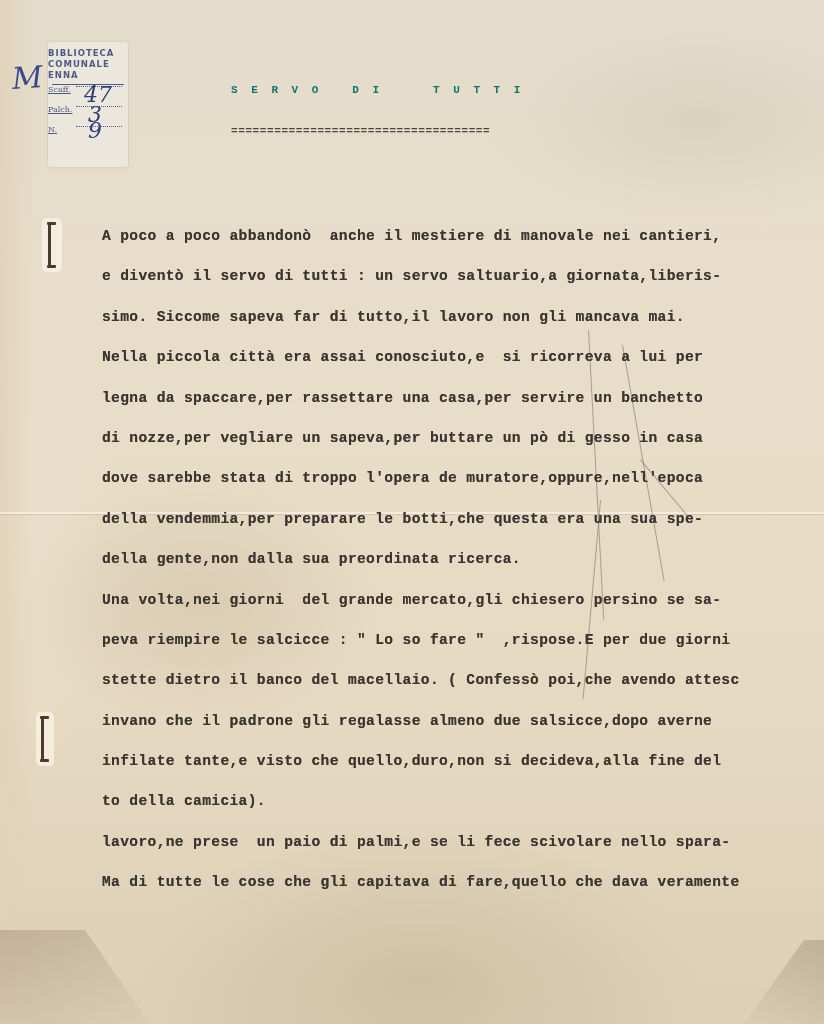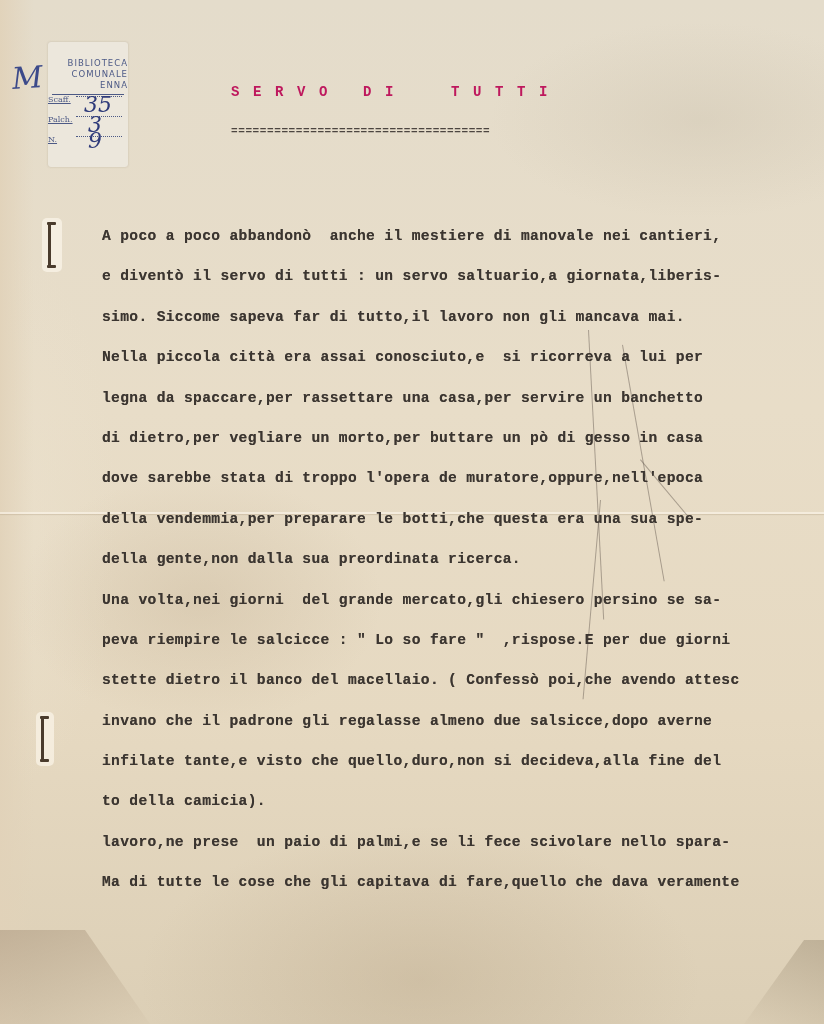--- a/index.html
+++ b/index.html
@@ -78,26 +78,27 @@
     .stamp {
       position: absolute;
       left: 48px; top: 42px;
       width: 80px; height: 125px;
       background: #ece7dc;
       border-radius: 3px;
       box-shadow: 0 0 2px rgba(120,110,90,0.35);
       color: #4d5a86;
     }
     .stamp-head {
-      text-align: right;
+      text-align: left;
       font-family: "DejaVu Sans", sans-serif;
       font-size: 8.5px;
       letter-spacing: 1px;
       line-height: 11px;
-      padding-top: 16px;
+      padding-top: 6px;
+      font-weight: bold;
     }
     .stamp-rule {
       margin: 3px 4px 0 4px;
       border-top: 1px solid #4d5a86;
     }
     .stamp-row {
       position: relative;
       height: 20px;
       font-family: "DejaVu Serif", serif;
       font-size: 8px;
@@ -143,23 +144,23 @@
     .staple-halo {
       position: absolute;
       background: rgba(255,250,240,0.6);
       border-radius: 5px;
     }
 
     
     .title {
       position: absolute;
       left: 231px; top: 84px;
-      font-size: 14px;
-      font-weight: bold;
-      color: #be185d;
+      font-size: 11px;
+      font-weight: bold;
+      color: #0f766e;
       letter-spacing: 13.6px;
       white-space: pre;
     }
     .title-rule {
       position: absolute;
       left: 231px; top: 125px;
       font-size: 11px;
       font-weight: bold;
       color: #4c4540;
       letter-spacing: 0.6px;
@@ -204,21 +205,21 @@
 <div class="stamp">
   <div class="stamp-head">
     <div>BIBLIOTECA</div>
     <div>COMUNALE</div>
     <div>ENNA</div>
   </div>
   <div class="stamp-rule"></div>
   <div class="stamp-row">
     <span class="lbl">Scaff.</span>
     <span class="dots"></span>
-    <span class="val">35</span>
+    <span class="val">47</span>
   </div>
   <div class="stamp-row">
     <span class="lbl">Palch.</span>
     <span class="dots"></span>
     <span class="val" style="left:40px;">3</span>
   </div>
   <div class="stamp-row">
     <span class="lbl">N.</span>
     <span class="dots"></span>
     <span class="val" style="left:40px; bottom:2px;">9</span>
@@ -232,21 +233,21 @@
 
 <div class="title">SERVO DI  TUTTI</div>
 <div class="title-rule">====================================</div>
 
 <div class="body-text">
   <div class="line">A poco a poco abbandonò  anche il mestiere di manovale nei cantieri,</div>
   <div class="line">e diventò il servo di tutti : un servo saltuario,a giornata,liberis-</div>
   <div class="line">simo. Siccome sapeva far di tutto,il lavoro non gli mancava mai.</div>
   <div class="line">Nella piccola città era assai conosciuto,e  si ricorreva a lui per</div>
   <div class="line">legna da spaccare,per rassettare una casa,per servire un banchetto</div>
-  <div class="line">di dietro,per vegliare un morto,per buttare un pò di gesso in casa</div>
+  <div class="line">di nozze,per vegliare un sapeva,per buttare un pò di gesso in casa</div>
   <div class="line">dove sarebbe stata di troppo l'opera de muratore,oppure,nell'epoca</div>
   <div class="line">della vendemmia,per preparare le botti,che questa era una sua spe-</div>
   <div class="line">della gente,non dalla sua preordinata ricerca.</div>
   <div class="line">Una volta,nei giorni  del grande mercato,gli chiesero persino se sa-</div>
   <div class="line">peva riempire le salcicce : " Lo so fare "  ,rispose.E per due giorni</div>
   <div class="line">stette dietro il banco del macellaio. ( Confessò poi,che avendo attesc</div>
   <div class="line">invano che il padrone gli regalasse almeno due salsicce,dopo averne</div>
   <div class="line">infilate tante,e visto che quello,duro,non si decideva,alla fine del</div>
   <div class="line">to della camicia).</div>
   <div class="line">lavoro,ne prese  un paio di palmi,e se li fece scivolare nello spara-</div>

